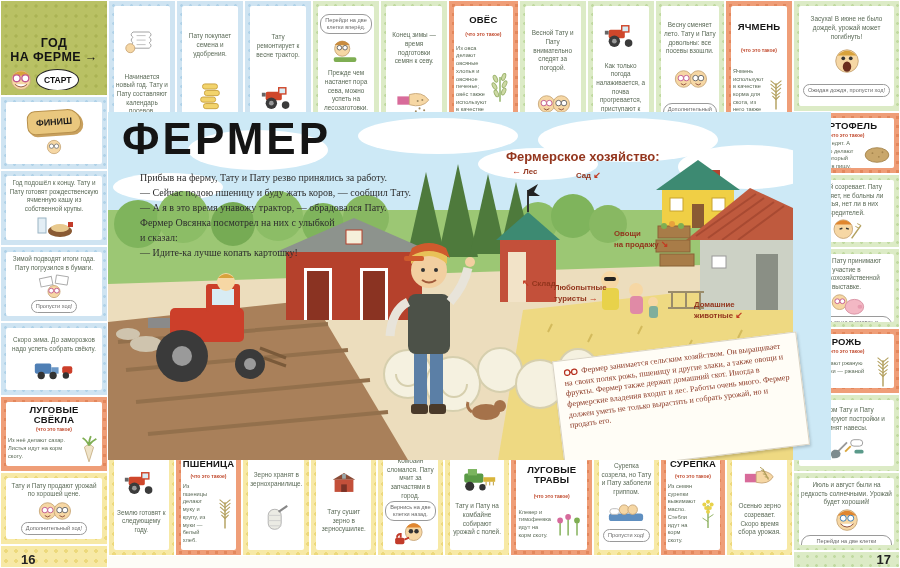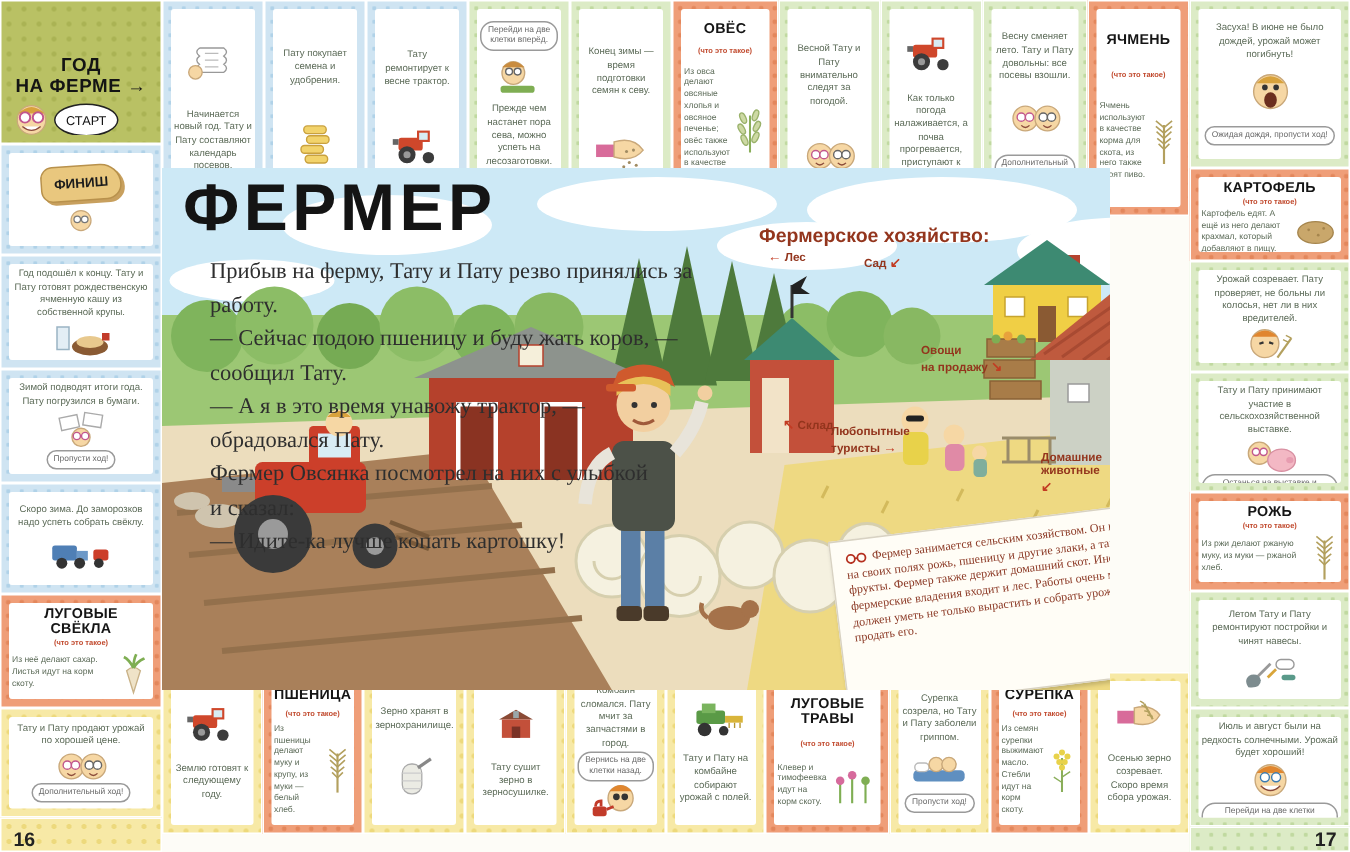--- a/index.html
+++ b/index.html
@@ -31,35 +31,35 @@
 
   .crop-title{font-size:9.5px;font-weight:bold;color:#151515;letter-spacing:.2px;line-height:1.05;}
   .crop-sub{font-size:5px;font-weight:bold;color:#c14a2e;margin:1px 0 2px;}
   .crop-body{display:flex;flex-direction:row;align-items:center;gap:2px;width:100%;}
   .crop-body .cap{font-size:5.7px;text-align:left;flex:1;}
 
   
   #corner-start .inner{background:transparent;align-items:flex-start;text-align:left;justify-content:flex-start;margin-top:28px;}
   .corner-title{font-size:12.5px;font-weight:bold;color:#141414;line-height:1.1;white-space:pre-line;width:100%;text-align:center;letter-spacing:.4px;}
   .start-line{display:flex;align-items:center;gap:2px;margin-top:3px;}
-  .start-bubble{border:1.6px solid #222;border-radius:50%;background:#fff;font-size:8.5px;font-weight:normal;color:#111;padding:5px 7px;}
+  .start-bubble{border:1.6px solid #222;border-radius:50%;background:#fff;font-size:8.5px;font-weight:bold;color:#111;padding:5px 7px;}
   .corner-cap{font-size:5.6px;color:#3f4526;margin-top:4px;text-align:center;width:100%;line-height:1.4;}
 
   
   .loaf{background:#e9c77e;border:1.5px solid #b8914c;border-radius:8px 14px 10px 8px;padding:6px 8px;transform:rotate(-4deg);font-size:9px;font-weight:bold;color:#1c1c1c;box-shadow:2px 2px 0 #c8a05e;}
 
-  .pagenum{position:absolute;bottom:1px;font-size:13px;font-weight:bold;color:#222;}
+  .pagenum{position:absolute;bottom:1px;font-size:13px;font-weight:bold;color:#222;margin-left:12px;}
   #page-left{left:9px;}
   #page-right{right:9px;}
 
   
-  #center{position:absolute;left:108px;top:112px;width:632px;height:348px;overflow:hidden;background:#cde9f6;}
+  #center{position:absolute;left:108px;top:112px;width:723px;height:348px;overflow:hidden;background:#cde9f6;}
   #scene{position:absolute;left:0;top:0;}
   #farm-title{position:absolute;left:14px;top:2px;font-size:44px;font-weight:bold;letter-spacing:3px;color:#141414;font-family:"Liberation Sans",sans-serif;}
-  #farm-intro{position:absolute;left:32px;top:58px;width:330px;font-family:"Liberation Serif",serif;font-size:15px;line-height:1.5;color:#2e2e2e;white-space:pre-line;}
+  #farm-intro{position:absolute;left:32px;top:58px;width:330px;font-family:"Liberation Serif",serif;font-size:10px;line-height:1.5;color:#2e2e2e;white-space:pre-line;}
   .scene-label{position:absolute;color:#93351d;font-size:7.8px;line-height:1.15;font-weight:bold;}
   .scene-label .arr{color:#c23b22;font-size:9px;font-weight:bold;}
   #lbl-heading{font-size:13px;}
   #note{position:absolute;left:450px;top:234px;width:226px;height:98px;background:#fffdf6;border:1px solid #d8d2c2;box-shadow:1px 2px 3px rgba(0,0,0,.18);transform:rotate(-7deg);padding:7px 9px;font-family:"Liberation Serif",serif;font-size:8.1px;line-height:1.32;color:#8c3a26;}
   #note .note-icon{float:left;margin:1px 3px 0 0;}
 </style>
 </head>
 <body>
 
 <div id="board">

